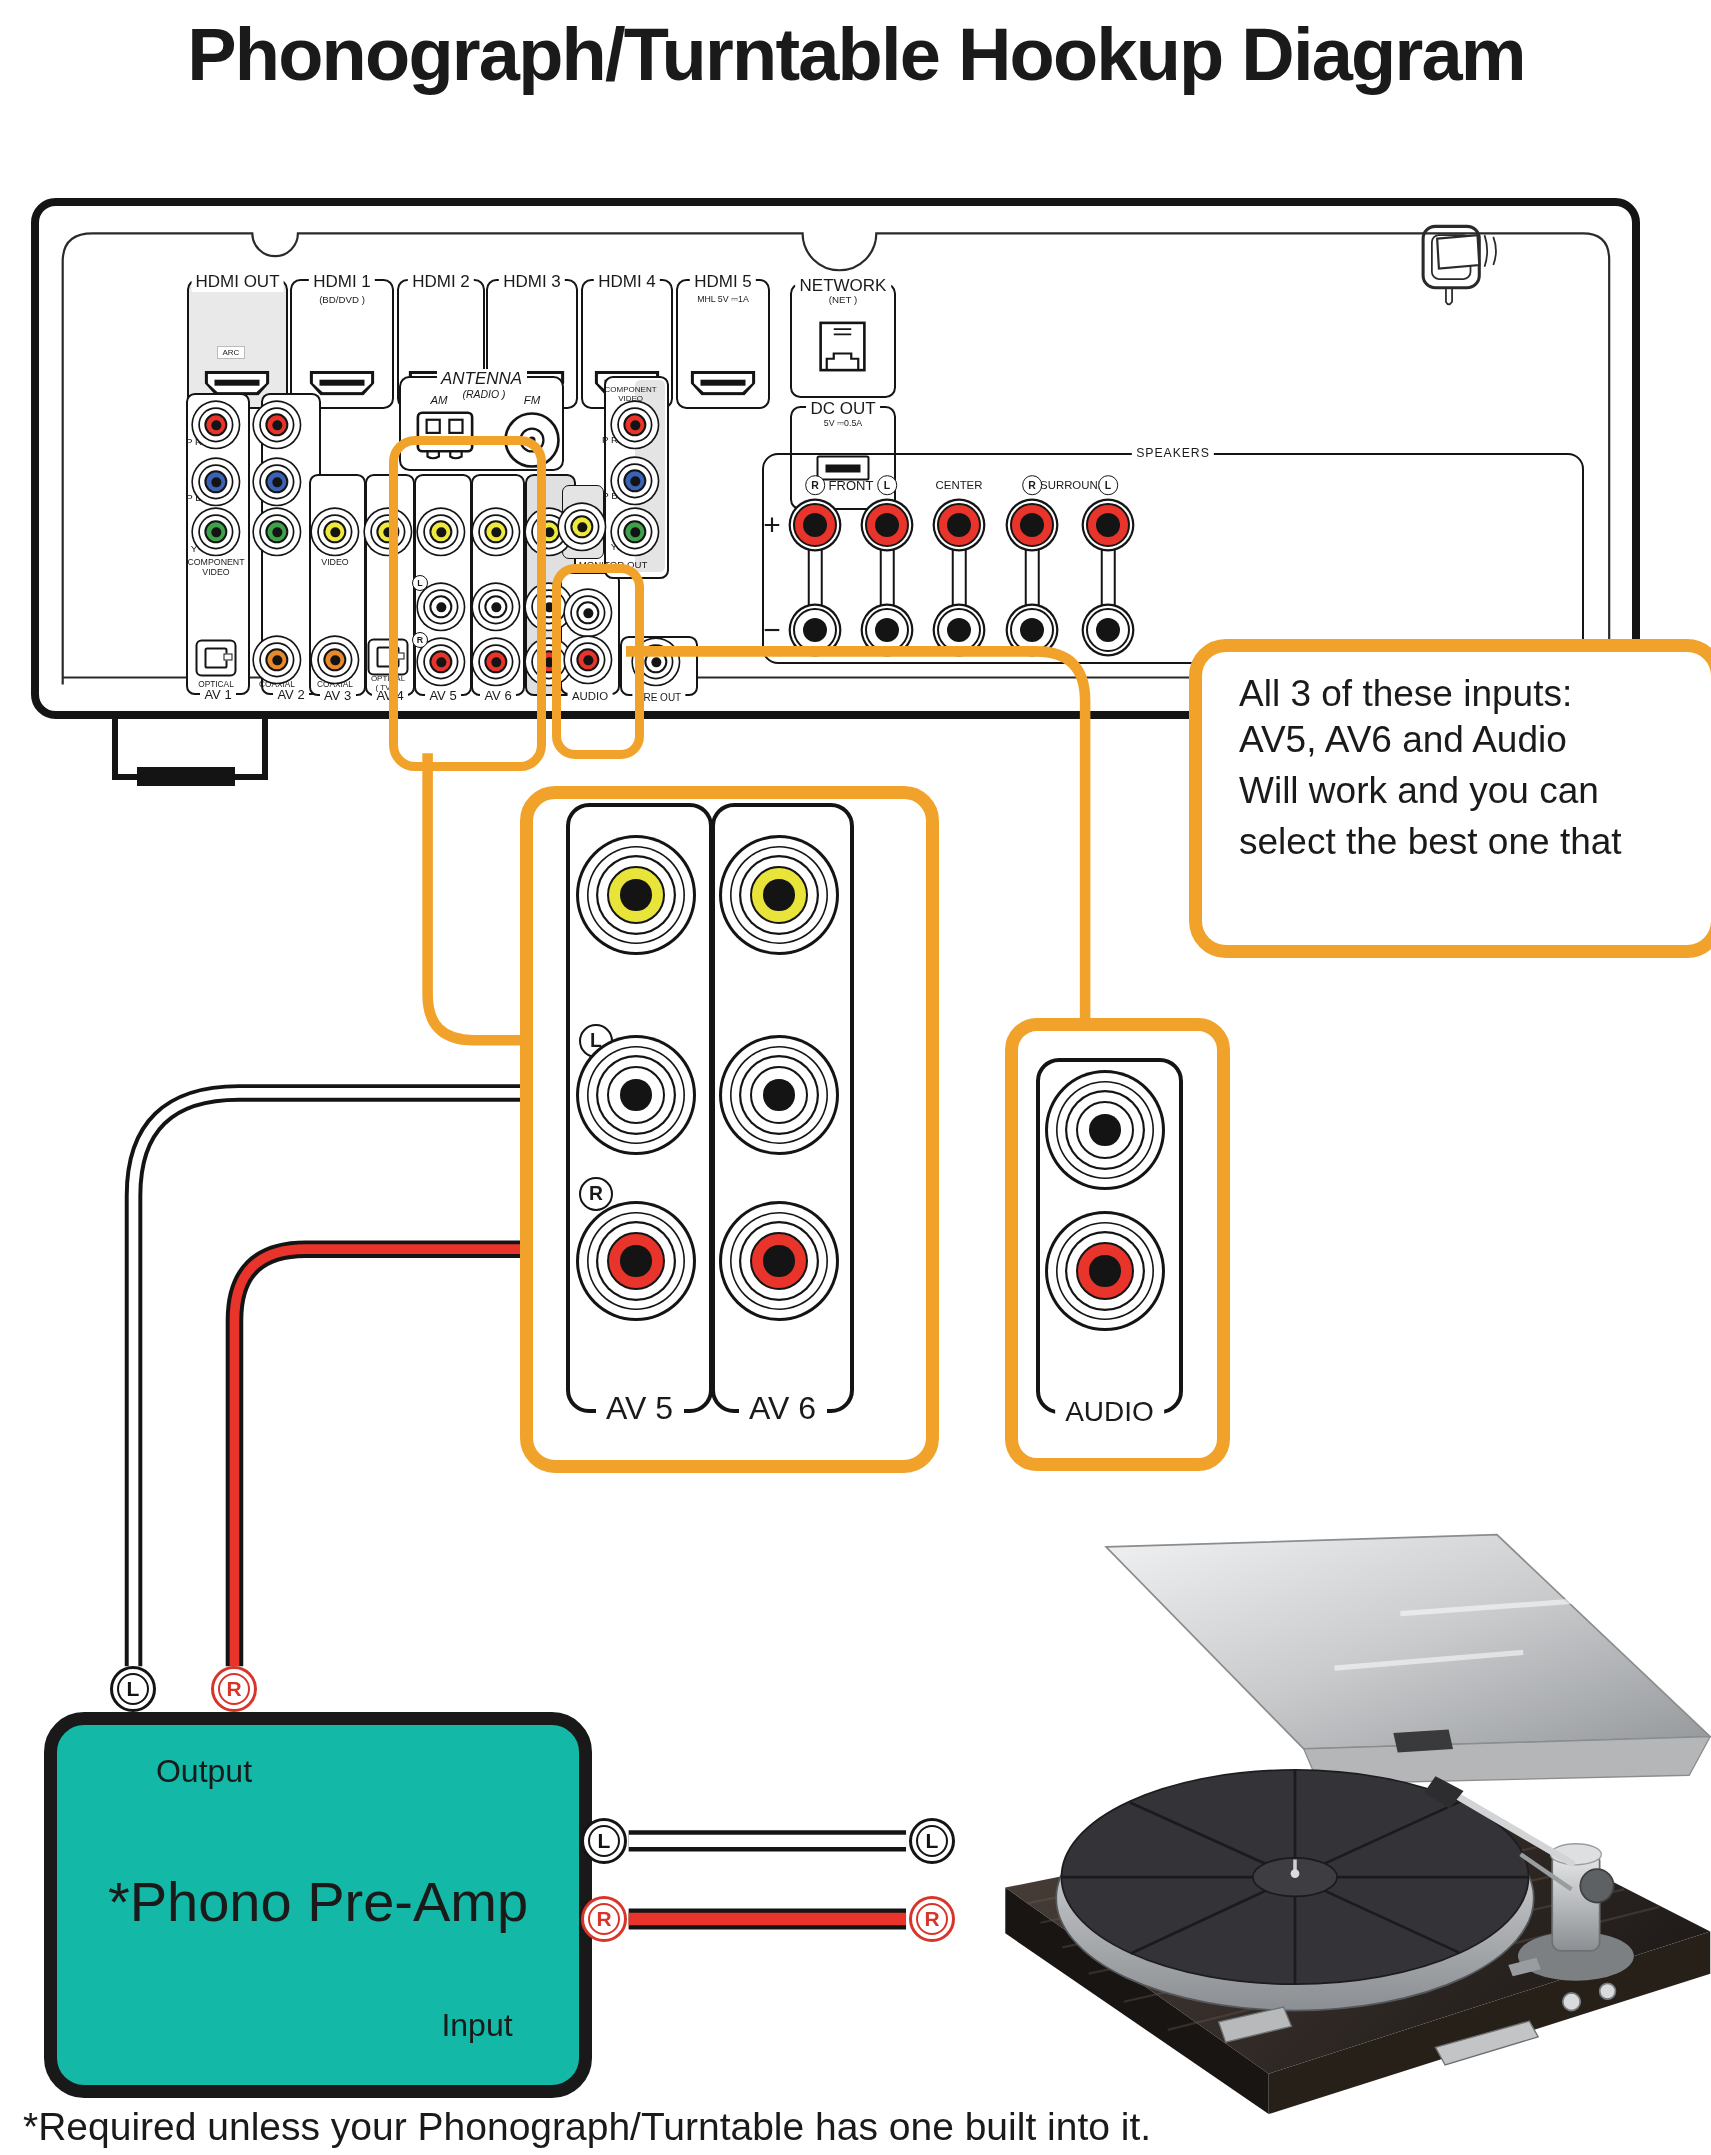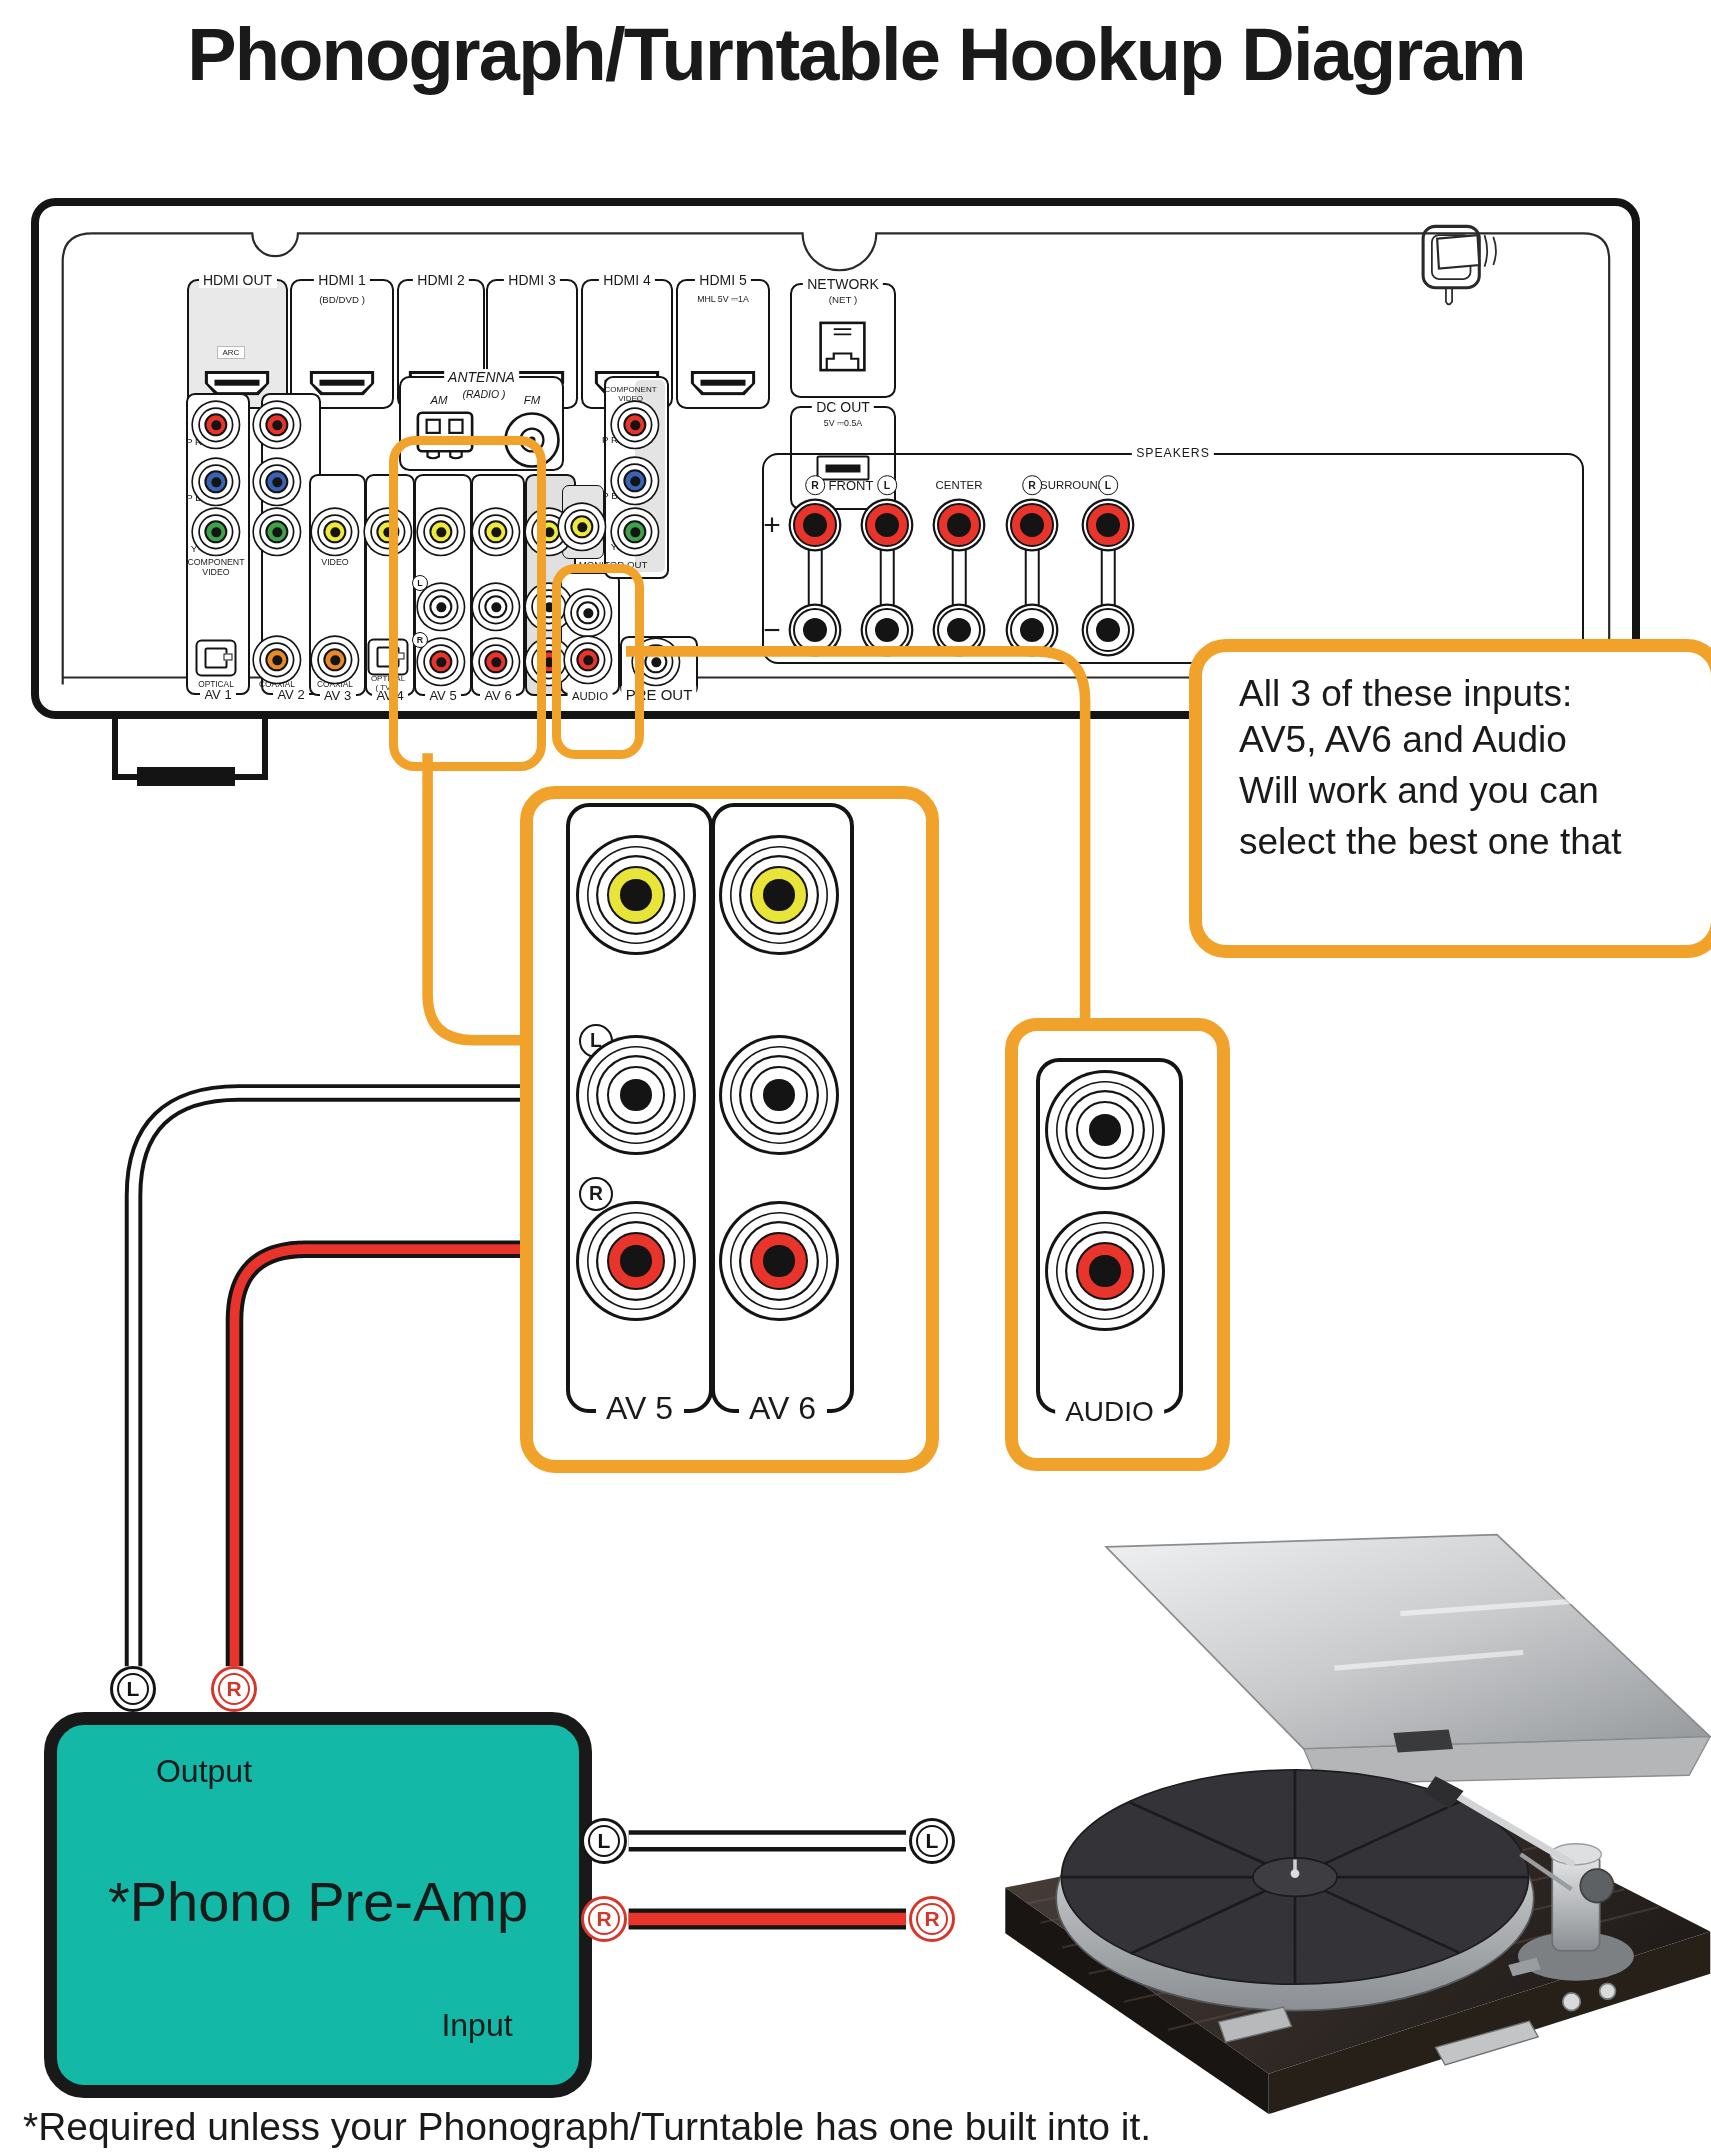--- a/index.html
+++ b/index.html
@@ -8,21 +8,21 @@
   .abs{position:absolute;}
   .t{position:absolute;transform:translate(-50%,-50%);white-space:nowrap;
      font-family:"Liberation Sans","DejaVu Sans",sans-serif;color:#1a1a1a;}
   .tl{position:absolute;white-space:nowrap;font-family:"Liberation Sans","DejaVu Sans",sans-serif;color:#1a1a1a;}
   
   .receiver{position:absolute;left:31px;top:198px;width:1593px;height:505px;
             border:8px solid #141414;border-radius:24.6px;background:#fff;z-index:1;}
   .hbox{position:absolute;border:2.2px solid #141414;border-radius:10.5px;background:#fff;}
   .hbox.gray{background:#e9e9e9;}
   .onb{position:absolute;top:-8.8px;left:50%;transform:translateX(-50%);background:#fff;
-       padding:0 4.4px;font-size:14px;white-space:nowrap;color:#1a1a1a;}
+       padding:0 4.4px;font-size:17px;white-space:nowrap;color:#1a1a1a;}
   .colLabel{position:absolute;bottom:-8.8px;left:50%;transform:translateX(-50%);background:#fff;
        padding:0 4.4px;font-size:13px;white-space:nowrap;color:#1a1a1a;}
   .col{position:absolute;border:2.2px solid #141414;border-radius:8.8px;background:#fff;}
   .col.gray{background:#e0e0e0;}
   
   .jk{position:absolute;width:19.3px;height:19.3px;border:2.2px solid #141414;border-radius:50%;
       transform:translate(-50%,-50%);background:#fff;
       box-shadow:0 0 0 4.4px #fff,0 0 0 6.1px #141414,0 0 0 11.4px #fff,0 0 0 13px #141414;}
   .jk::after{content:'';position:absolute;inset:24%;background:#141414;border-radius:50%;}
   .jk.red{background:#E8342B;} .jk.blue{background:#3A62B5;} .jk.green{background:#3EA24A;}
@@ -204,21 +204,21 @@
     <div class="col" style="left:471px;top:474px;width:50px;height:218px;">
       <span class="colLabel">AV 6</span>
     </div>
     <div class="col gray" style="left:525px;top:474px;width:47px;height:218px;">
       <span class="t" style="left:24px;top:200px;font-size:10.5px;width:30px;white-space:normal;text-align:center;line-height:1.05;">AV OUT</span>
     </div>
     <div class="col" style="left:560px;top:572px;width:56px;height:119px;">
       <span class="colLabel" style="font-size:11.4px;">AUDIO</span>
     </div>
     <div class="col" style="left:620px;top:636px;width:74px;height:56px;">
-      <span class="colLabel" style="font-size:15px;">PRE OUT</span>
+      <span class="colLabel" style="font-size:10px;">PRE OUT</span>
     </div>
 
     <div class="col" style="left:604px;top:376px;width:61px;height:199px;">
       <div class="abs" style="right:1.8px;top:1.8px;width:30px;height:192px;background:#e4e4e4;border-radius:5.3px;"></div>
       <span class="t" style="left:24.6px;top:10.5px;font-size:8px;">COMPONENT</span>
       <span class="t" style="left:24.6px;top:20px;font-size:8px;">VIDEO</span>
     </div>
     <div class="abs" style="left:562px;top:485px;width:40px;height:72px;background:#e4e4e4;border:1.8px solid #141414;border-radius:7px;"></div>
     <span class="t" style="left:613px;top:564px;font-size:9.7px;z-index:2;">MONITOR OUT</span>
 

